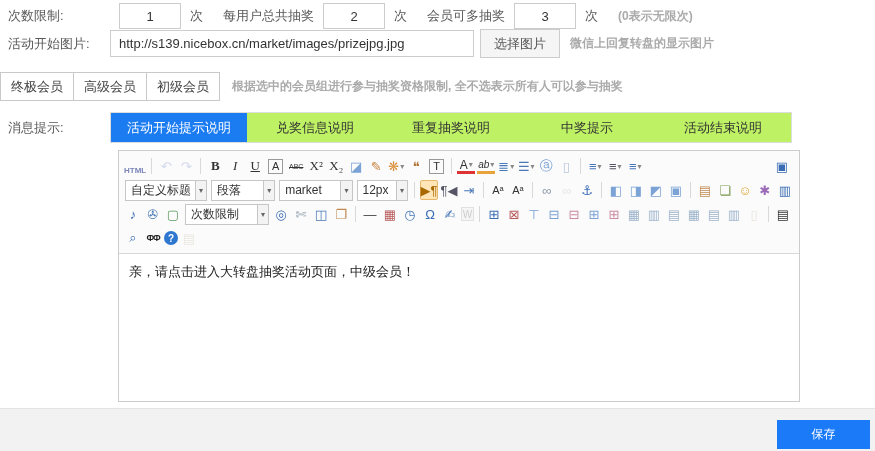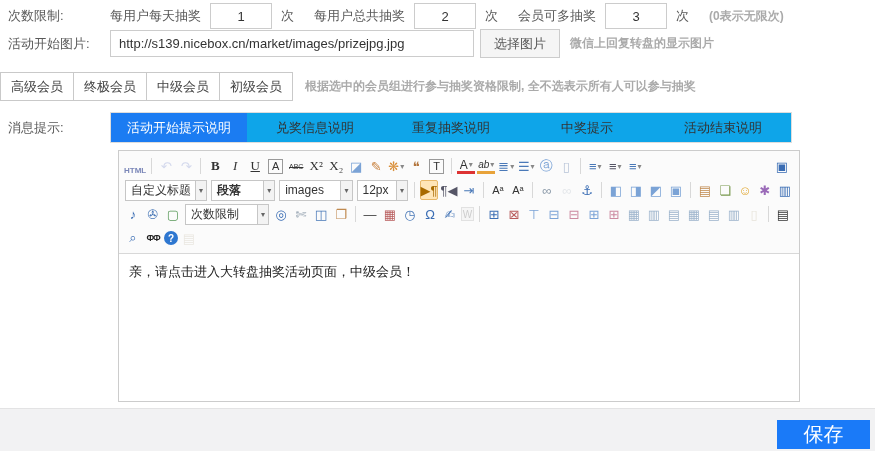--- a/index.html
+++ b/index.html
@@ -21,21 +21,21 @@
   .row-img .hint{margin-left:10px;}
   
   .row-perm{margin-top:14px;}
   .grp-btn{background:#fff;border:1px solid #c9c9c9;height:29px;padding:0 10px;font-size:13px;color:#444;cursor:pointer;margin-left:-1px;}
   .grp-btn:first-child{margin-left:0;}
   .row-perm .hint{margin-left:12px;}
   
   .row-msg{margin-top:11px;align-items:flex-start;}
   .lbl-msg{padding-top:7px;}
   .tabs{display:flex;width:682px;box-sizing:border-box;border:1px solid #ddd;height:31px;}
-  .tab{flex:1;text-align:center;line-height:29px;font-size:13px;color:#333;background:#0ea5e9;cursor:pointer;}
+  .tab{flex:1;text-align:center;line-height:29px;font-size:13px;color:#333;background:#bef264;cursor:pointer;}
   .tab.active{background:#1b7cf2;color:#fff;}
   
   .editor{margin:7px 0 0 118px;width:682px;box-sizing:border-box;border:1px solid #ccc;}
   .toolbar{background:#fbfbfb;border-bottom:1px solid #d8d8d8;padding:3px 4px;overflow:hidden;}
   .tb-row{display:flex;align-items:center;height:24px;white-space:nowrap;}
   .tb-icon{display:inline-flex;align-items:center;justify-content:center;min-width:18px;height:20px;margin:0 1px;
            font-size:13px;cursor:pointer;color:#4a79b8;box-sizing:border-box;}
   .tb-icon.dim{opacity:.4;cursor:default;}
   .tb-icon.on{background:#ffe5b8;border:1px solid #e8b86a;border-radius:2px;}
   .caret{font-size:8px;color:#888;margin-left:1px;}
@@ -56,32 +56,31 @@
   .highlight{font-size:10px;font-style:italic;color:#333;border-bottom:3px solid #e8a33a;height:16px;}
   .case{font-size:11px;color:#333;}
   .wbox{font-size:10px;border:1px solid #bbb;color:#888;background:#eee;height:14px;min-width:13px;}
   .help{background:#2e77d0;color:#fff;border-radius:50%;width:14px;height:14px;min-width:14px;font-size:10px;font-weight:bold;}
   .binoc{font-size:9px;font-weight:bold;color:#222;letter-spacing:-1px;}
   .right{margin-left:auto;margin-right:4px;}
   .content{height:131px;padding:8px 10px;font-size:13px;color:#222;background:#fff;line-height:1.5;}
   
   .footer{position:absolute;left:0;right:0;bottom:0;height:42px;background:#f2f2f3;border-top:1px solid #e3e3e4;
           display:flex;justify-content:flex-end;align-items:flex-start;}
-  .save-btn{margin:11px 5px 0 0;width:93px;height:29px;background:#1a7af8;color:#fff;border:none;font-size:20px;cursor:pointer;
+  .save-btn{margin:11px 5px 0 0;width:93px;height:29px;background:#1a7af8;color:#fff;border:none;font-size:12px;cursor:pointer;
             font-family:"Liberation Sans","DejaVu Sans",sans-serif;}
 </style>
 </head>
 <body>
 
 <div class="form">
 
   <div class="row row-limits">
     <div class="lbl">次数限制:</div>
     <div class="row" id="limits-fields">
-        <span class="ftext">每用户每天抽奖</span>
         <input class="num-input" type="text" value="1" style="">
         <span class="ftext unit">次</span>
         <span class="ftext">每用户总共抽奖</span>
         <input class="num-input" type="text" value="2" style="">
         <span class="ftext unit">次</span>
         <span class="ftext">会员可多抽奖</span>
         <input class="num-input" type="text" value="3" style="">
         <span class="ftext unit">次</span>
       </div>
     <span class="hint">(0表示无限次)</span>
@@ -89,23 +88,22 @@
 
   <div class="row row-img">
     <div class="lbl">活动开始图片:</div>
     <input class="url-input" type="text" value="http://s139.nicebox.cn/market/images/prizejpg.jpg" style="">
     <button class="pick-btn">选择图片</button>
     <span class="hint">微信上回复转盘的显示图片</span>
   </div>
 
   <div class="row row-perm">
     <div class="row" id="perm-group">
+        <button class="grp-btn">终极会员</button>
         <button class="grp-btn">高级会员</button>
-        <button class="grp-btn">终极会员</button>
-        <button class="grp-btn">中级会员</button>
         <button class="grp-btn">初级会员</button>
       </div>
     <span class="hint">根据选中的会员组进行参与抽奖资格限制, 全不选表示所有人可以参与抽奖</span>
   </div>
 
   <div class="row row-msg">
     <div class="lbl lbl-msg">消息提示:</div>
     <div class="tabs" id="msg-tabs">
         <div class="tab active">活动开始提示说明</div>
         <div class="tab">兑奖信息说明</div>
@@ -146,26 +144,26 @@
           <span class="tb-icon" style="color: rgb(74, 121, 184);">≡<span class="caret">▾</span></span>
           <span class="tb-icon" style="color: rgb(85, 85, 102);">≡<span class="caret">▾</span></span>
           <span class="tb-icon" style="color: rgb(74, 121, 184);">≡<span class="caret">▾</span></span>
           <span class="tb-icon right" style="color: rgb(58, 109, 180);">▣</span>
         </div>
         <div class="tb-row">
           <span class="tb-select" style="width: 82px;">
             <span class="val">自定义标题</span>
             <span class="arr">▾</span>
           </span>
-          <span class="tb-select" style="width: 70px; font-weight: bold;">
+          <span class="tb-select" style="width: 70px;">
             <span class="val">段落</span>
             <span class="arr">▾</span>
           </span>
           <span class="tb-select" style="width: 80px;">
-            <span class="val">images</span>
+            <span class="val">market</span>
             <span class="arr">▾</span>
           </span>
           <span class="tb-select" style="width: 56px;">
             <span class="val">12px</span>
             <span class="arr">▾</span>
           </span>
           <span class="tb-sep"></span>
           <span class="tb-icon on" style="color: rgb(168, 106, 0);">▶¶</span>
           <span class="tb-icon" style="color: rgb(85, 85, 102);">¶◀</span>
           <span class="tb-icon" style="color: rgb(74, 121, 184);">⇥</span>

